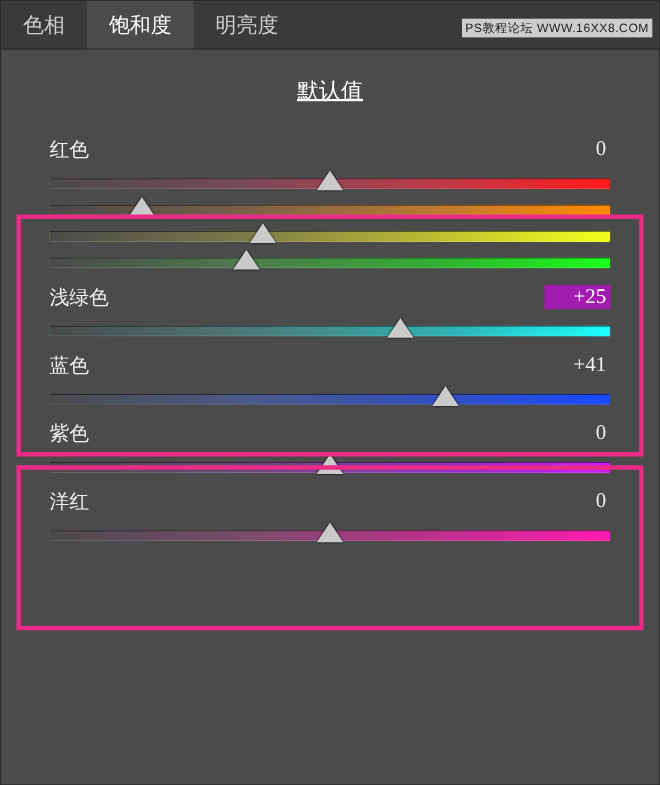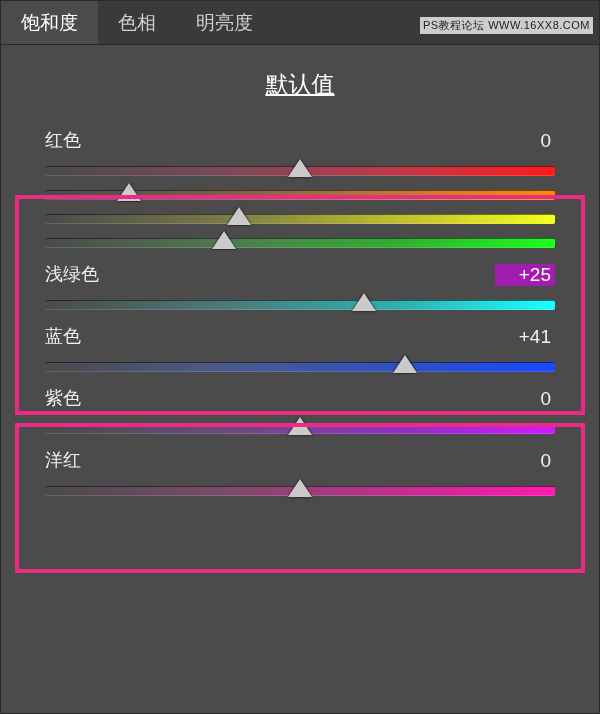--- a/index.html
+++ b/index.html
@@ -39,36 +39,37 @@
   }
   .tab.active {
     background: #4b4b4b;
     color: #fff;
   }
   .defaults {
     text-align: center;
     margin: 24px 0 18px;
   }
   .defaults span {
-    font-size: 23px;
+    font-size: 20px;
     color: #fff;
     text-decoration: underline;
     cursor: pointer;
   }
   .sliders {
     padding: 0 10px 0 10px;
   }
   .slider-row {
     padding: 10px 34px 4px 34px;
   }
   .slider-top {
     display: flex;
     justify-content: space-between;
-    align-items: flex-end;
+    align-items: center;
     margin-bottom: 14px;
+    font-family: Liberation Serif, serif;
   }
   .slider-label {
     font-size: 18px;
     color: #f0f0f0;
   }
   .slider-value {
     font-size: 19px;
     color: #f0f0f0;
     min-width: 60px;
     text-align: right;
@@ -117,22 +118,22 @@
   }
   .hb1 { left: 14px; top: 194px; width: 570px; height: 220px; }
   .hb2 { left: 14px; top: 422px; width: 570px; height: 150px; }
 </style>
 </head>
 <body>
 
 <div class="watermark">PS教程论坛 WWW.16XX8.COM</div>
 
 <div class="tabs">
+  <div class="tab">色相</div>
   <div class="tab active">饱和度</div>
-  <div class="tab">色相</div>
   <div class="tab">明亮度</div>
 </div>
 
 <div class="defaults">
   <span>默认值</span>
 </div>
 
 <div class="sliders" id="sliders-container">
     <div class="slider-row">
       <div class="slider-top">

